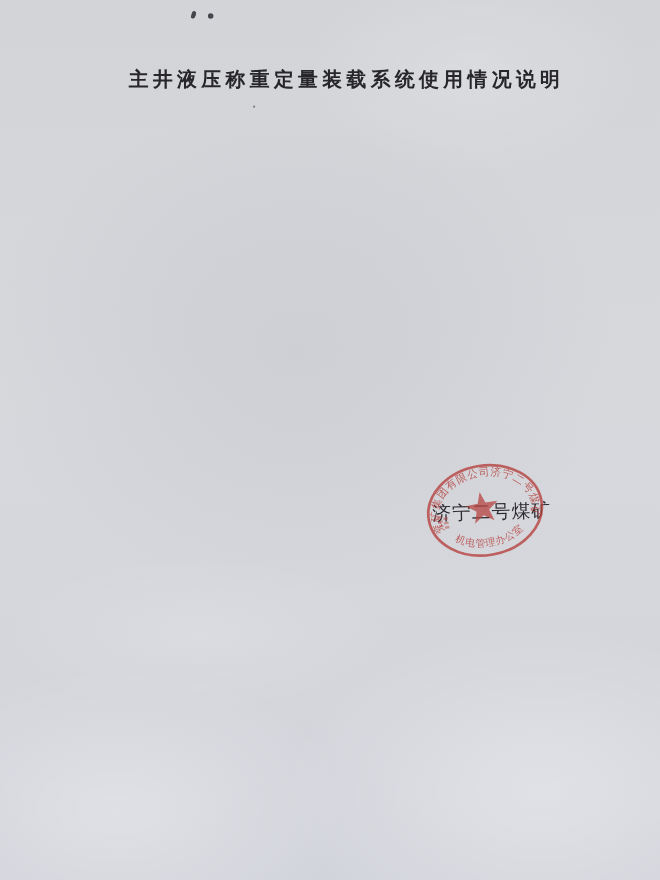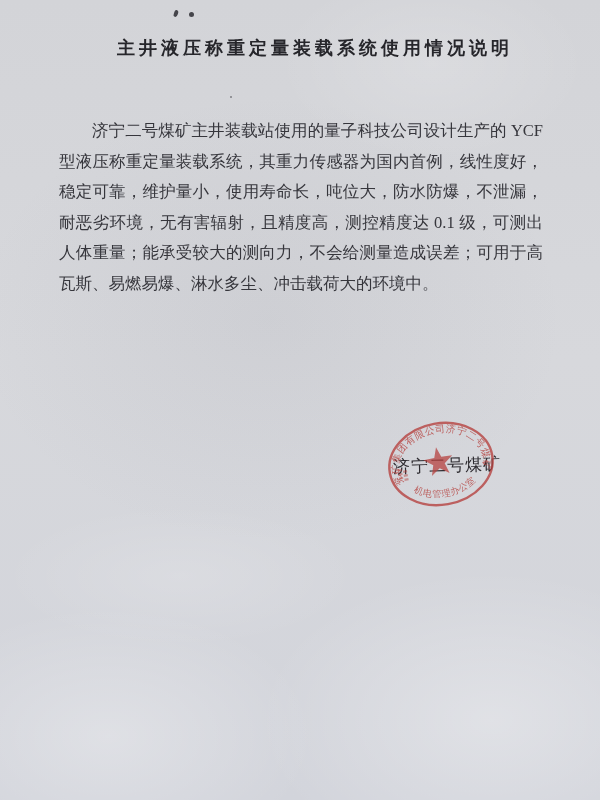--- a/index.html
+++ b/index.html
@@ -11,21 +11,21 @@
     background-color:#d6d7db;
     background-image:
       radial-gradient(ellipse 320px 200px at 18% 92%, rgba(255,255,255,.28), transparent 65%),
       radial-gradient(ellipse 360px 230px at 82% 90%, rgba(255,255,255,.30), transparent 65%),
       radial-gradient(ellipse 260px 160px at 72% 8%,  rgba(255,255,255,.16), transparent 60%),
       radial-gradient(ellipse 300px 120px at 30% 72%, rgba(255,255,255,.14), transparent 60%),
       radial-gradient(ellipse 420px 320px at 45% 40%, rgba(118,120,134,.09), transparent 70%),
       linear-gradient(180deg,#d3d4d8 0%,#d7d8dc 45%,#d2d4db 100%);
   }
   .doc-title{
-    position:absolute;left:0;right:0;top:36px;
+    position:absolute;left:0;right:0;top:60px;
     text-align:center;
     font-size:18px;font-weight:bold;
     letter-spacing:4px;
     color:#26262b;
     padding-left:30px;
   }
   .doc-body{
     position:absolute;left:59px;top:116px;width:484px;
     color:#36363c;
   }
@@ -64,21 +64,20 @@
 
 <div class="page">
 
   <div class="speck s1"></div>
   <div class="speck s2"></div>
   <div class="speck s3"></div>
 
   <div class="doc-title">主井液压称重定量装载系统使用情况说明</div>
 
   <div class="doc-body">
-    <p>济宁二号煤矿主井装载站使用的量子科技公司设计生产的 YCF 型液压称重定量装载系统，其重力传感器为国内首例，线性度好，稳定可靠，维护量小，使用寿命长，吨位大，防水防爆，不泄漏，耐恶劣环境，无有害辐射，且精度高，测控精度达 0.1 级，可测出人体重量；能承受较大的测向力，不会给测量造成误差；可用于高瓦斯、易燃易爆、淋水多尘、冲击载荷大的环境中。</p>
   </div>
 
   <div class="signature">济宁二号煤矿</div>
 
   <svg class="stamp" viewBox="0 0 110 88" xmlns="http://www.w3.org/2000/svg">
     <defs>
       <path id="arcTop" d="M15.5,54.6 A42,31 0 1 1 94.5,54.6" fill="none"></path>
       <path id="arcBottom" d="M22.1,64.6 A43,32 0 0 0 87.9,64.6" fill="none"></path>
     </defs>
 

